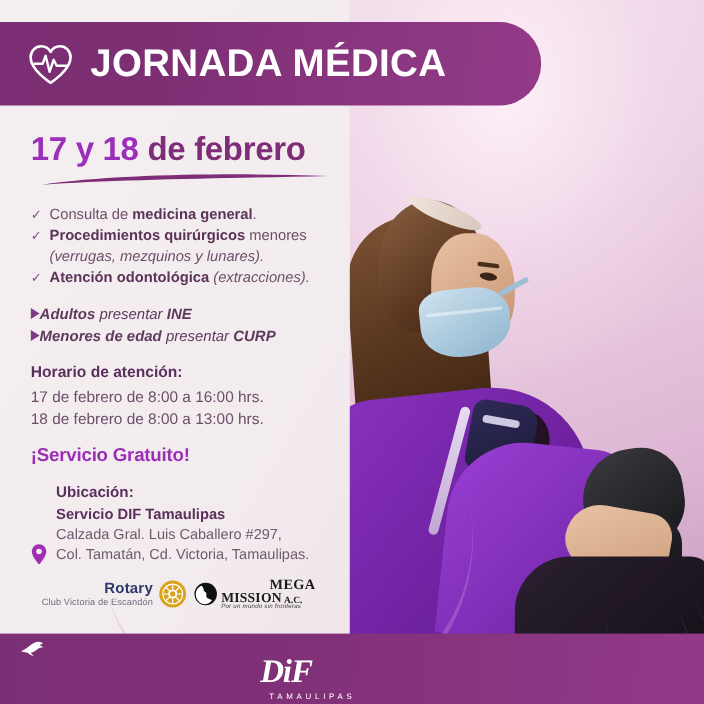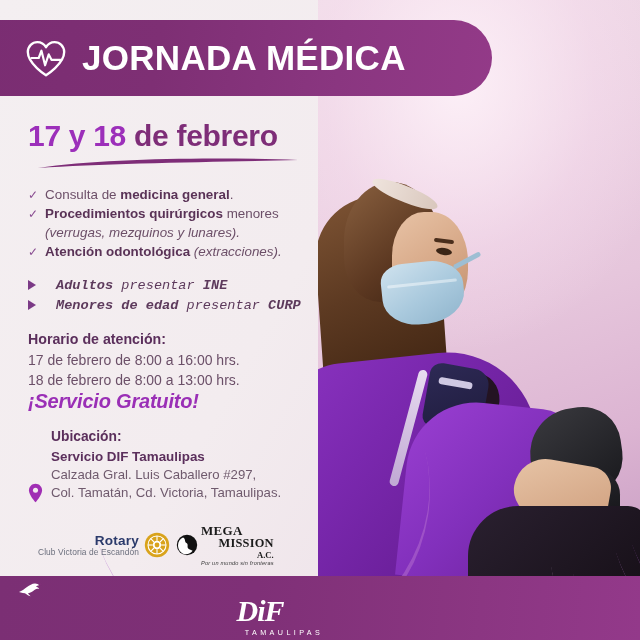--- a/index.html
+++ b/index.html
@@ -145,55 +145,55 @@
   .svc-li{
     display:flex;align-items:flex-start;gap:7px;
     font-size:13.4px;line-height:1.38;color:#6c4f68;margin-bottom:1px;
   }
   .chk{color:#8a4e92;font-size:12px;line-height:1.5;flex:0 0 auto;}
   .b{font-weight:bold;color:#5a3357;}
   .i{font-style:italic;}
 
   .req{margin-top:16px;}
   .req-li{
-    display:flex;align-items:center;gap:20px;font-size:13.6px;
-    color:#5d3a5c;font-style:italic;margin-bottom:5px;font-family:Liberation Mono, monospace;
+    display:flex;align-items:center;gap:0;font-size:13.6px;
+    color:#5d3a5c;font-style:italic;margin-bottom:5px;
   }
   .tri{
     width:0;height:0;border-left:8px solid #7b3a86;
     border-top:5.5px solid transparent;border-bottom:5.5px solid transparent;flex:0 0 auto;
   }
 
   .sched{margin-top:16px;}
   .sched-h{font-size:14.2px;font-weight:bold;color:#5b2f5c;line-height:1.5;}
   .sched-r{font-size:14px;color:#6b4f68;line-height:1.45;}
 
   .free{
-    font-size:20px;font-weight:bold;font-style:italic;color:#9a2fb6;letter-spacing:-.2px;
+    margin-top:14px;font-size:17px;font-weight:bold;color:#9a2fb6;letter-spacing:-.2px;
   }
 
   .loc{margin-top:14px;display:flex;gap:8px;align-items:flex-end;}
   .pin{width:15px;height:20px;flex:0 0 auto;margin-top:1px;}
   .loc-h{font-size:13.8px;font-weight:bold;color:#5b2f5c;line-height:1.42;}
   .loc-s{font-size:13.4px;font-weight:bold;color:#5b2f5c;line-height:1.42;}
   .loc-a{font-size:13.2px;color:#6f5a6d;line-height:1.4;}
 
   
   .sponsors{
     position:absolute;left:38px;top:524px;display:flex;align-items:center;gap:6px;
   }
   .rotary{display:flex;align-items:center;gap:5px;}
   .rot-txt{text-align:right;line-height:1.15;}
   .rot-name{font-size:13.6px;font-weight:bold;color:#2b3a6b;letter-spacing:.2px;}
   .rot-club{font-size:8.4px;color:#6b6f7d;letter-spacing:.1px;}
   .rot-wheel{width:26px;height:26px;flex:0 0 auto;}
   .mega{display:flex;align-items:center;gap:3px;}
   .mega-globe{width:22px;height:22px;flex:0 0 auto;}
   .mega-txt{line-height:1;}
-  .mega-1{font-size:13px;font-weight:bold;color:#1b1b1b;font-family:"Liberation Serif", serif;letter-spacing:.3px;}
+  .mega-1{font-size:13px;font-weight:bold;color:#1b1b1b;font-family:"Liberation Serif", serif;letter-spacing:.3px;margin-left:44px;}
   .mega-2{font-size:12.4px;font-weight:bold;color:#1b1b1b;font-family:"Liberation Serif", serif;letter-spacing:.2px;}
   .mega-ac{font-size:8.6px;font-weight:bold;color:#1b1b1b;font-family:"Liberation Serif", serif;}
   .mega-tag{font-size:5.6px;font-style:italic;color:#3a3a3a;letter-spacing:.2px;margin-top:1px;}
 
   
   .footer{
     position:absolute;left:0;top:576px;width:640px;height:64px;
     background:linear-gradient(95deg,#7b2f74 0%,#7f3077 40%,#8b3682 75%,#93398a 100%);
   }
   .dif{
@@ -334,21 +334,21 @@
       </svg>
     </div>
 
     <div class="mega">
       <svg class="mega-globe" viewBox="0 0 22 22">
         <circle cx="11" cy="11" r="10.2" fill="#111"></circle>
         <path d="M7 3.4c3 1.4 1.2 4.2 3.4 5.6 2.4 1.5.3 3.6 1.8 5.4 1.2 1.4 3.3 1 4.4 2.4-1.6 2.2-4.3 3.6-7.3 3.4C5.6 19.9 2 16 2 11.2 2 7.7 4 4.7 7 3.4z" fill="#fff"></path>
       </svg>
       <div class="mega-txt">
         <div class="mega-1">MEGA</div>
-        <div style="display:flex;align-items:flex-end;gap:2px;flex-direction:column;">
+        <div style="display:flex;align-items:flex-end;gap:2px;">
           <span class="mega-2">MISSION</span>
           <span class="mega-ac">A.C.</span>
         </div>
         <div class="mega-tag">Por un mundo sin fronteras</div>
       </div>
     </div>
   </div>
 
   <div class="footer"></div>
   <div class="dif">

